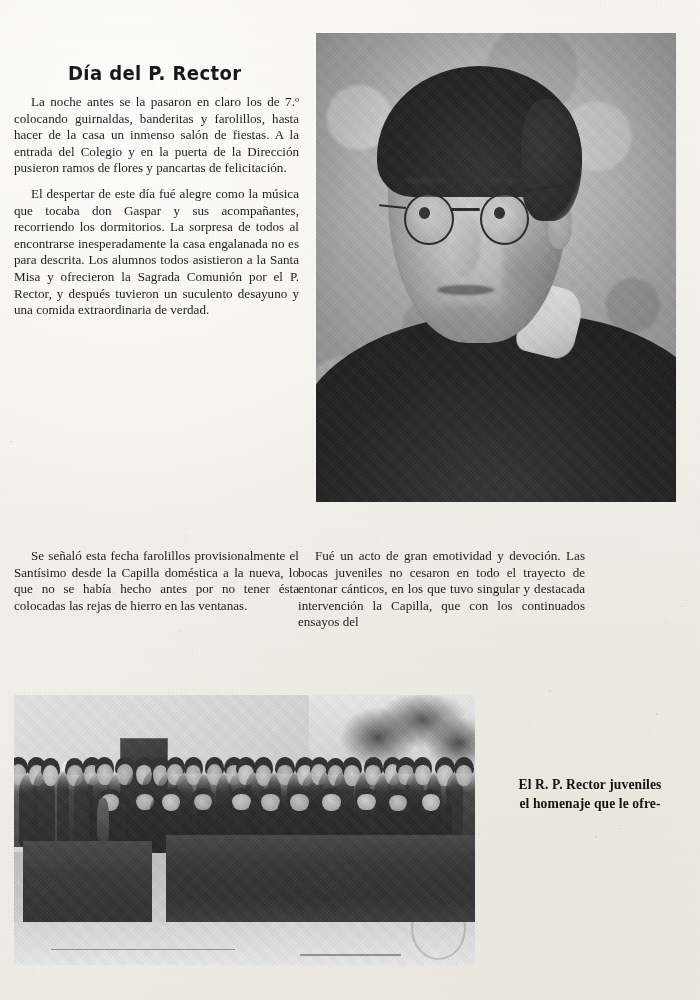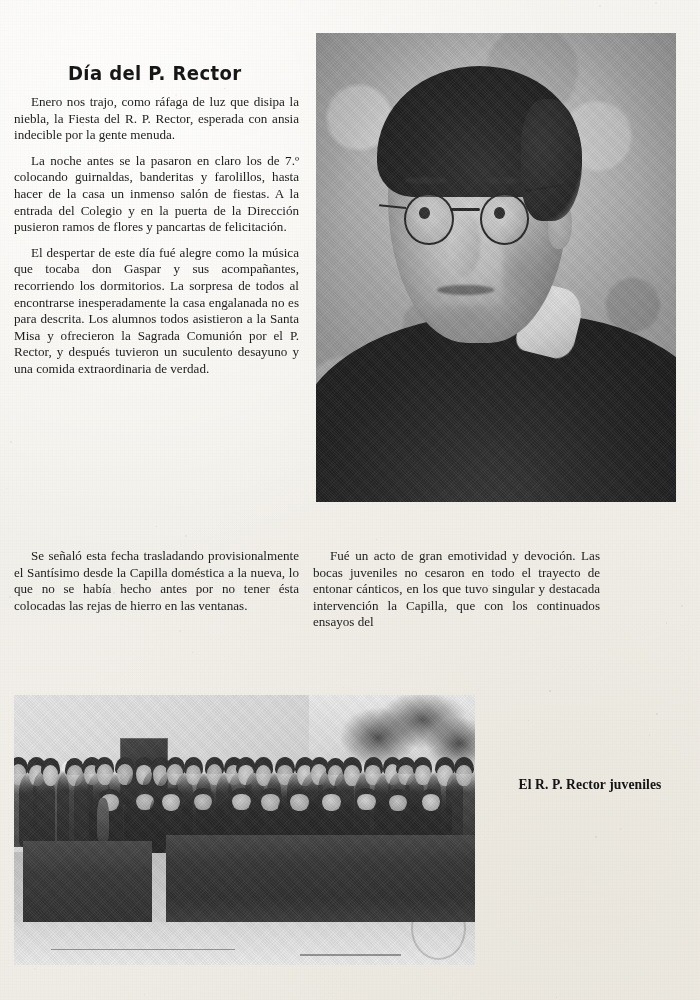--- a/index.html
+++ b/index.html
@@ -69,21 +69,21 @@
   }
   .col p {
     margin: 0 0 9px 0;
     text-indent: 17px;
     hyphens: manual;
   }
   .col p:last-child { margin-bottom: 0; }
 
   #col-left-top  { left: 14px; top: 94px;  width: 285px; }
   #col-left-bot  { left: 14px; top: 548px; width: 285px; }
-  #col-right-bot { left: 313px; top: 548px; width: 287px; }
+  #col-right-bot { left: 298px; top: 548px; width: 287px; }
 
   
   .photo {
     position: absolute;
     overflow: hidden;
     filter: grayscale(1) contrast(1.02);
   }
   .photo .ph-grain {
     position: absolute;
     inset: 0;
@@ -474,27 +474,26 @@
     <div class="speck" style="width: 0.883589px; height: 0.883589px; left: 271.172px; top: 124.951px; opacity: 0.35;"></div>
     <div class="speck" style="width: 1.76469px; height: 1.76469px; left: 488.327px; top: 584.607px; opacity: 0.4;"></div>
     <div class="speck" style="width: 1.21477px; height: 1.21477px; left: 507.15px; top: 951.142px; opacity: 0.23;"></div>
     <div class="speck" style="width: 1.6458px; height: 1.6458px; left: 645.987px; top: 474.232px; opacity: 0.4;"></div>
     <div class="speck" style="width: 1.22811px; height: 1.22811px; left: 101.614px; top: 580.636px; opacity: 0.3;"></div>
   </div>
 
 <div class="headline">Día del P. Rector</div>
 
 <div class="col" id="col-left-top">
-  <p>Enero nos trajo, como ráfaga de luz que disipa la niebla, la Fiesta del R. P. Rector, esperada con ansia indecible por la gente menuda.</p>
   <p>La noche antes se la pasaron en claro los de 7.º colocando guirnaldas, banderitas y farolillos, hasta hacer de la casa un inmenso salón de fiestas. A la entrada del Colegio y en la puerta de la Dirección pusieron ramos de flores y pancartas de felicitación.</p>
   <p>El despertar de este día fué alegre como la música que tocaba don Gaspar y sus acompañantes, recorriendo los dormitorios. La sorpresa de todos al encontrarse inesperadamente la casa engalanada no es para descrita. Los alumnos todos asistieron a la Santa Misa y ofrecieron la Sagrada Comunión por el P. Rector, y después tuvieron un suculento desayuno y una comida extraordinaria de verdad.</p>
 </div>
 
 <div class="col" id="col-left-bot">
-  <p>Se señaló esta fecha trasladando provisionalmente el Santísimo desde la Capilla doméstica a la nueva, lo que no se había hecho antes por no tener ésta colocadas las rejas de hierro en las ventanas.</p>
+  <p>Se señaló esta fecha farolillos provisionalmente el Santísimo desde la Capilla doméstica a la nueva, lo que no se había hecho antes por no tener ésta colocadas las rejas de hierro en las ventanas.</p>
 </div>
 
 <div class="col" id="col-right-bot">
   <p>Fué un acto de gran emotividad y devoción. Las bocas juveniles no cesaron en todo el trayecto de entonar cánticos, en los que tuvo singular y destacada intervención la Capilla, que con los continuados ensayos del</p>
 </div>
 
 <figure class="photo" id="photo-portrait" style="margin:0;">
   <div class="bg-mottle"></div>
   <div class="body"></div>
   <div class="collar"></div>
@@ -643,13 +642,14 @@
   <div class="table"></div>
   <div class="ground"></div>
   <div class="stamp"></div>
   <div class="ph-grain"></div>
 <div class="scratch" style="left: 8%; top: 94%; width: 40%;"></div>
     <div class="scratch" style="left: 62%; top: 96%; width: 22%;"></div>
   </figure>
 
 <div id="photo-caption">
   <div>El R. P. Rector juveniles</div>
+  <div>el homenaje que le ofre-</div>
 </div>
 
 </body></html>

